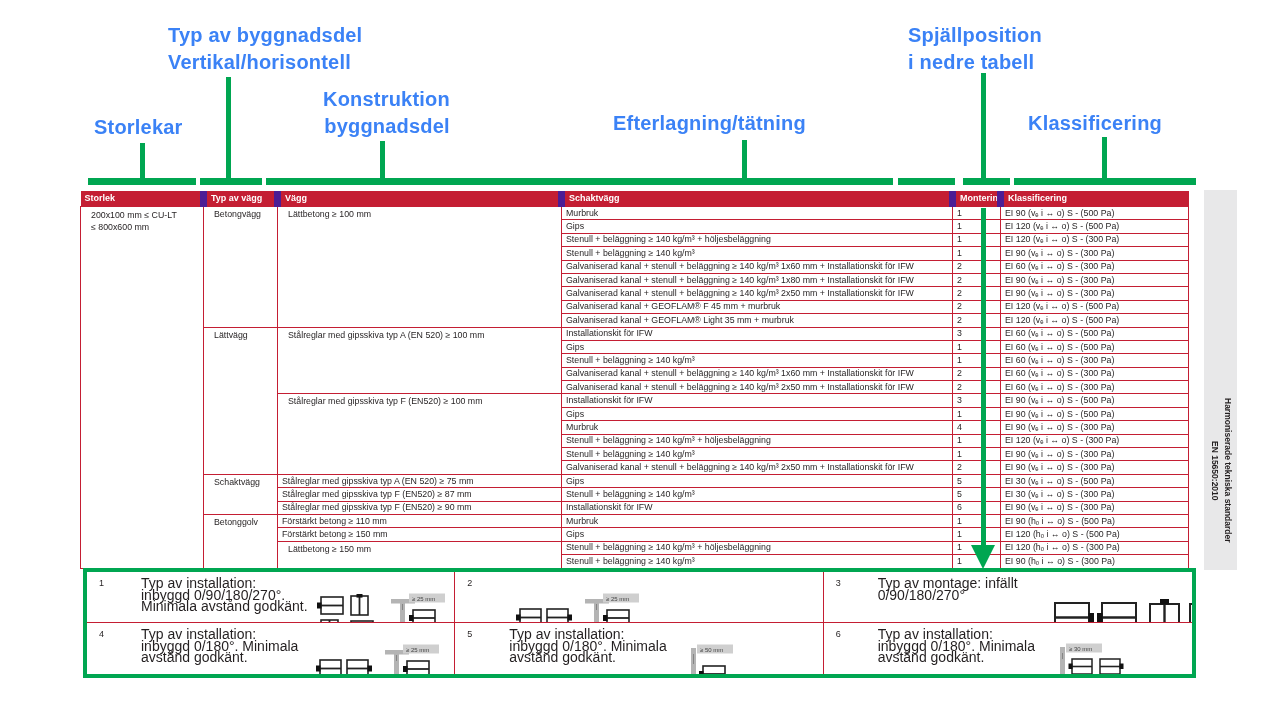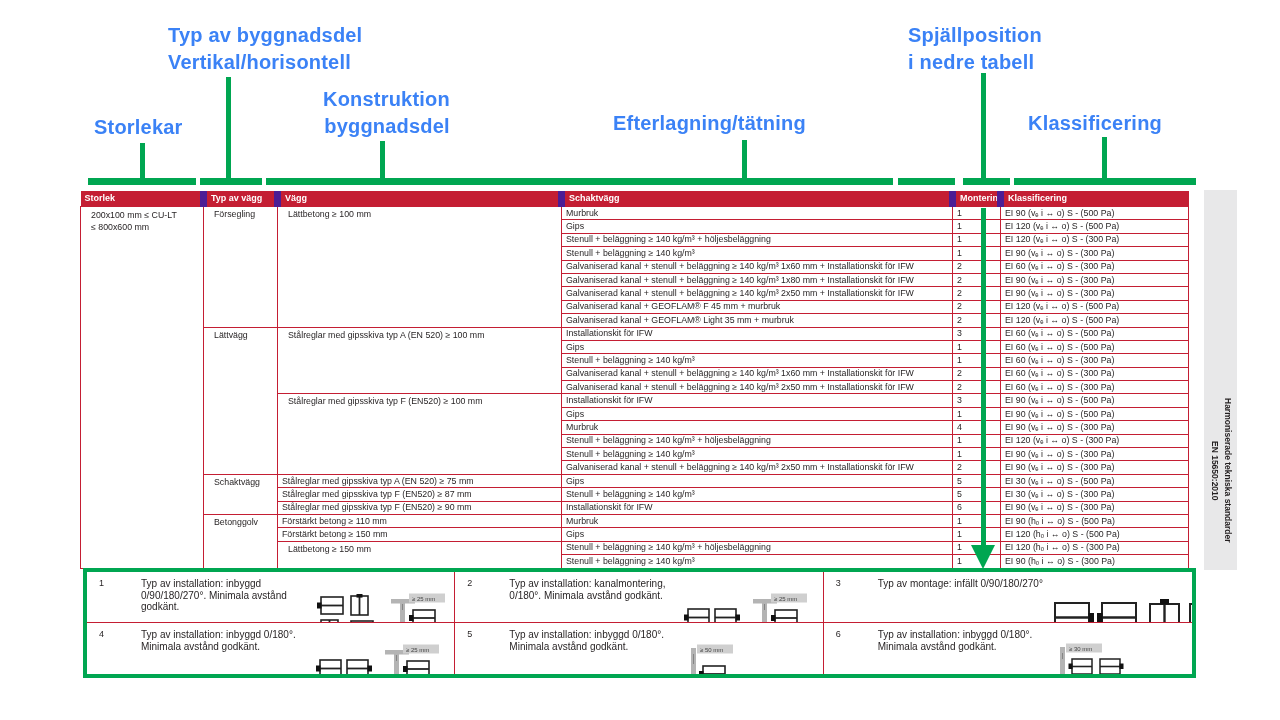--- a/index.html
+++ b/index.html
@@ -59,21 +59,21 @@
 
   
   .notes-box{position:absolute;left:83px;top:568px;width:1113px;height:110px;box-sizing:border-box;
              border:4px solid #00a651;background:#fff;display:grid;
              grid-template-columns:1fr 1fr 1fr;grid-template-rows:1fr 1fr;}
   .note-cell{position:relative;display:flex;align-items:flex-start;padding:5px 4px 2px 4px;
              box-sizing:border-box;overflow:hidden;}
   .note-cell.bR{border-right:1.5px solid #c41e33;}
   .note-cell.bB{border-bottom:1.5px solid #c41e33;}
   .note-num{width:42px;margin-left:8px;font-size:9px;flex:none;padding-top:1px;}
-  .note-text{width:168px;flex:none;font-size:10px;line-height:11.5px;padding-top:1px;}
+  .note-text{width:168px;flex:none;font-size:14px;line-height:11.5px;padding-top:1px;}
   .note-diagrams{display:flex;align-items:center;gap:10px;flex:1;margin-left:6px;height:92px;
                  margin-top:-5px;}
   .note-diagrams.right{justify-content:flex-end;margin-right:8px;}
   .dgtext{font-size:6px;fill:#444;font-family:"Liberation Sans","DejaVu Sans",sans-serif;}
 </style>
 </head>
 <body>
 
 <div class="stage">
 
@@ -117,21 +117,21 @@
           <th>Vägg</th>
           <th>Schaktvägg</th>
           <th>Montering</th>
           <th>Klassificering</th>
         </tr>
     </thead>
     <tbody>
         <tr>
           <td rowspan="27" class="c-storlek">200x100 mm ≤ CU-LT
 ≤ 800x600 mm</td>
-          <td rowspan="9">Försegling</td>
+          <td rowspan="9">Betongvägg</td>
           <td rowspan="9">Lättbetong ≥ 100 mm</td>
           <td>Murbruk</td>
           <td>1</td>
           <td>EI 90 (vₑ i ↔ o) S - (500 Pa)</td>
         </tr>
         <tr>
           <td>Gips</td>
           <td>1</td>
           <td>EI 120 (vₑ i ↔ o) S - (500 Pa)</td>
         </tr>
@@ -315,21 +315,20 @@
             <rect x="20" y="22" width="4.5" height="6" fill="#111"></rect>
           <line x1="13.5" y1="33" x2="13.5" y2="43" stroke="#777" stroke-width="0.8"></line>
           <text class="dgtext" x="17" y="48">≥ 50 mm</text>
         </svg>
 
       </div>
     </div>
 
     <div class="note-cell bR bB">
       <div class="note-num">2</div>
-      <div class="note-text">Typ av installation: kanalmontering, 0/180°. Minimala avstånd godkänt.</div>
       <div class="note-diagrams">
         <svg width="58" height="24" viewBox="0 0 58 24">
           <rect x="5" y="3" width="21" height="17" fill="#fff" stroke="#222" stroke-width="1.6"></rect>
             <line x1="5" y1="11.5" x2="26" y2="11.5" stroke="#222" stroke-width="1.8"></line>
             <rect x="1" y="8.5" width="4.5" height="6" fill="#111"></rect>
           <rect x="32" y="3" width="21" height="17" fill="#fff" stroke="#222" stroke-width="1.6"></rect>
             <line x1="32" y1="11.5" x2="53" y2="11.5" stroke="#222" stroke-width="1.8"></line>
             <rect x="52.5" y="8.5" width="4.5" height="6" fill="#111"></rect>
         </svg>
         <svg width="64" height="50" viewBox="0 0 64 50">

